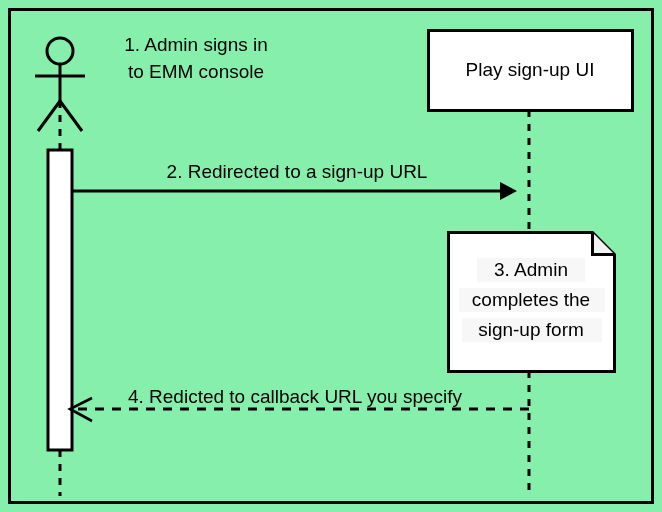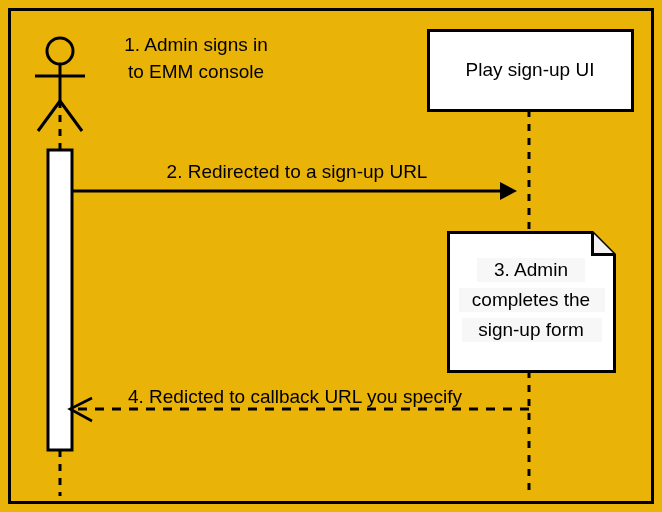--- a/index.html
+++ b/index.html
@@ -8,21 +8,21 @@
     padding: 0;
     background: #ffffff;
   }
   body {
     font-family: "Liberation Sans", sans-serif;
   }
   #diagram-root {
     position: relative;
     width: 662px;
     height: 512px;
-    background: #eab308;
+    background: #86efac;
     overflow: hidden;
   }
   #diagram-svg {
     position: absolute;
     top: 0;
     left: 0;
     width: 662px;
     height: 512px;
   }
   .dgm-text {

